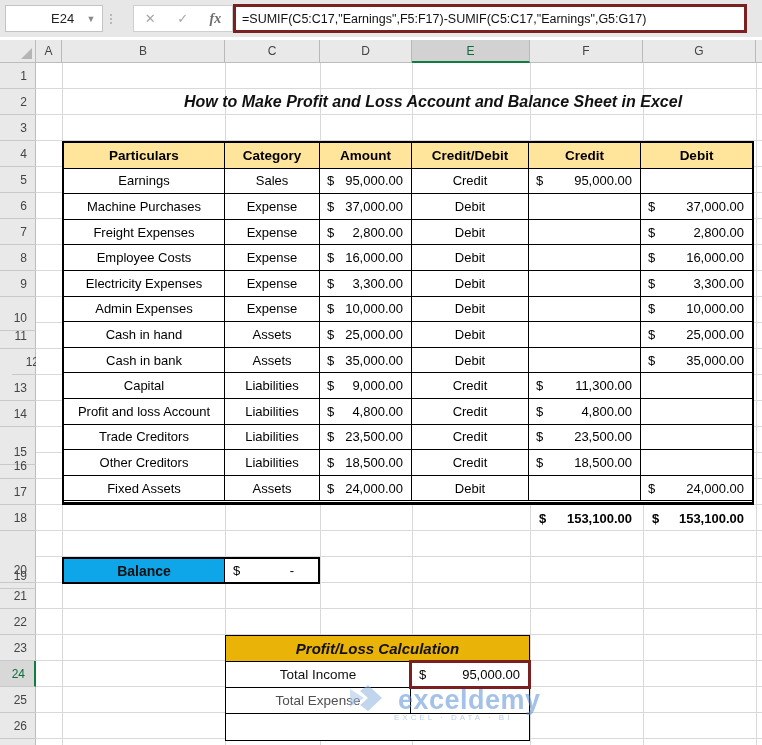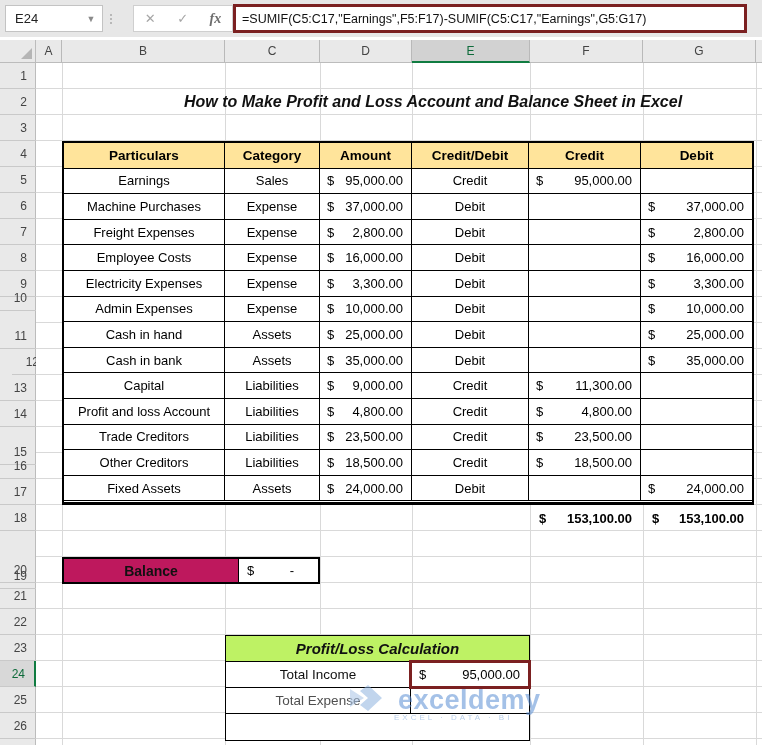--- a/index.html
+++ b/index.html
@@ -3,21 +3,21 @@
 <meta charset="utf-8">
 <style>
   * { margin:0; padding:0; box-sizing:border-box; }
   html,body { width:762px; height:745px; overflow:hidden; background:#fff;
               font-family:"Liberation Sans", sans-serif; }
   .app { position:relative; width:762px; height:745px; background:#fff; }
 
   
   .chrome { position:absolute; left:0; top:0; width:762px; height:37px; background:#e7e7e7; }
   .namebox { position:absolute; left:5px; top:5px; width:98px; height:27px; background:#fff;
-             border:1px solid #c3c3c3; display:flex; align-items:center; }
+             border:1px solid #c3c3c3; display:flex; align-items:center;padding-left:36px; }
   .namebox .nb-text { flex:1; padding-left:9px; font-size:13px; color:#222; }
   .namebox .nb-dd { width:22px; text-align:center; color:#8a8a8a; font-size:9px; }
   .vdots { position:absolute; left:108px; top:8px; width:6px; height:22px; color:#a8a8a8;
            font-size:11px; line-height:6px; letter-spacing:0; display:flex; flex-direction:column;
            align-items:center; justify-content:center; gap:2px; }
   .vdots i { width:2px; height:2px; background:#a8a8a8; border-radius:50%; display:block; }
   .iconbox { position:absolute; left:133px; top:5px; width:100px; height:27px; background:#fff;
              border:1px solid #cfcfcf; display:flex; align-items:center; justify-content:space-around; }
   .iconbox .ib { color:#a6a6a6; font-size:13px; }
   .iconbox .fx { font-family:"Liberation Serif", serif; font-style:italic; font-weight:bold;
@@ -65,29 +65,29 @@
   .lcell.acct .cur { flex:0 0 auto; }
   .lcell.acct .val { flex:0 0 auto; }
 
   
   .total { position:absolute; height:26px; display:flex; align-items:center;
            justify-content:space-between; padding:0 10px 0 9px; font-weight:bold; font-size:13px; color:#000; }
 
   
   .balance { position:absolute; left:26px; top:494px; width:258px; height:27px; border:2px solid #000;
              display:flex; background:#fff; }
-  .bal-label { width:175px; background:#be185d; border-right:1.5px solid #000; display:flex;
+  .bal-label { width:161px; background:#0ea5e9; border-right:1.5px solid #000; display:flex;
                align-items:center; justify-content:center; font-weight:bold; font-size:14px; color:#111; }
   .bal-value { flex:1; display:flex; align-items:center; justify-content:space-between;
                padding:0 24px 0 8px; font-size:13px; color:#000; }
 
   
   .pl { position:absolute; left:189px; top:572px; width:305px; background:#fff;
         border:1.5px solid #000; }
-  .pl-title { height:26px; background:#bef264; display:flex; align-items:center; justify-content:center;
+  .pl-title { height:26px; background:#eab308; display:flex; align-items:center; justify-content:center;
               font-weight:bold; font-style:italic; font-size:15px; color:#111;
               border-bottom:1.5px solid #000; }
   .pl-row { height:26px; display:flex; border-bottom:1.5px solid #000; }
   .pl-row:last-child { border-bottom:none; }
   .pl-label { width:185px; border-right:1.5px solid #000; display:flex; align-items:center;
               justify-content:center; font-size:13.5px; color:#111; }
   .pl-label.muted { color:#4f4f4f; }
   .pl-label.bold { font-weight:bold; }
   .pl-value { flex:1; display:flex; align-items:center; justify-content:space-between;
               padding:0 9px 0 8px; font-size:13px; color:#000; }
@@ -140,21 +140,21 @@
   <div class="rowstrip" id="rowstrip">
       <div class="rowcell" style="top: 0px;">1</div>
       <div class="rowcell" style="top: 26px;">2</div>
       <div class="rowcell" style="top: 52px;">3</div>
       <div class="rowcell" style="top: 78px;">4</div>
       <div class="rowcell" style="top: 104px;">5</div>
       <div class="rowcell" style="top: 130px;">6</div>
       <div class="rowcell" style="top: 156px;">7</div>
       <div class="rowcell" style="top: 182px;">8</div>
       <div class="rowcell" style="top: 208px;">9</div>
-      <div class="rowcell" style="top: 222px;">10</div>
+      <div class="rowcell" style="top: 242px;">10</div>
       <div class="rowcell" style="top: 260px;">11</div>
       <div class="rowcell" style="top: 286px; margin-left: 12px;">12</div>
       <div class="rowcell" style="top: 312px;">13</div>
       <div class="rowcell" style="top: 338px;">14</div>
       <div class="rowcell" style="top: 376px;">15</div>
       <div class="rowcell" style="top: 390px;">16</div>
       <div class="rowcell" style="top: 416px;">17</div>
       <div class="rowcell" style="top: 442px;">18</div>
       <div class="rowcell" style="top: 468px; margin-top: 32px;">19</div>
       <div class="rowcell" style="top: 494px;">20</div>

